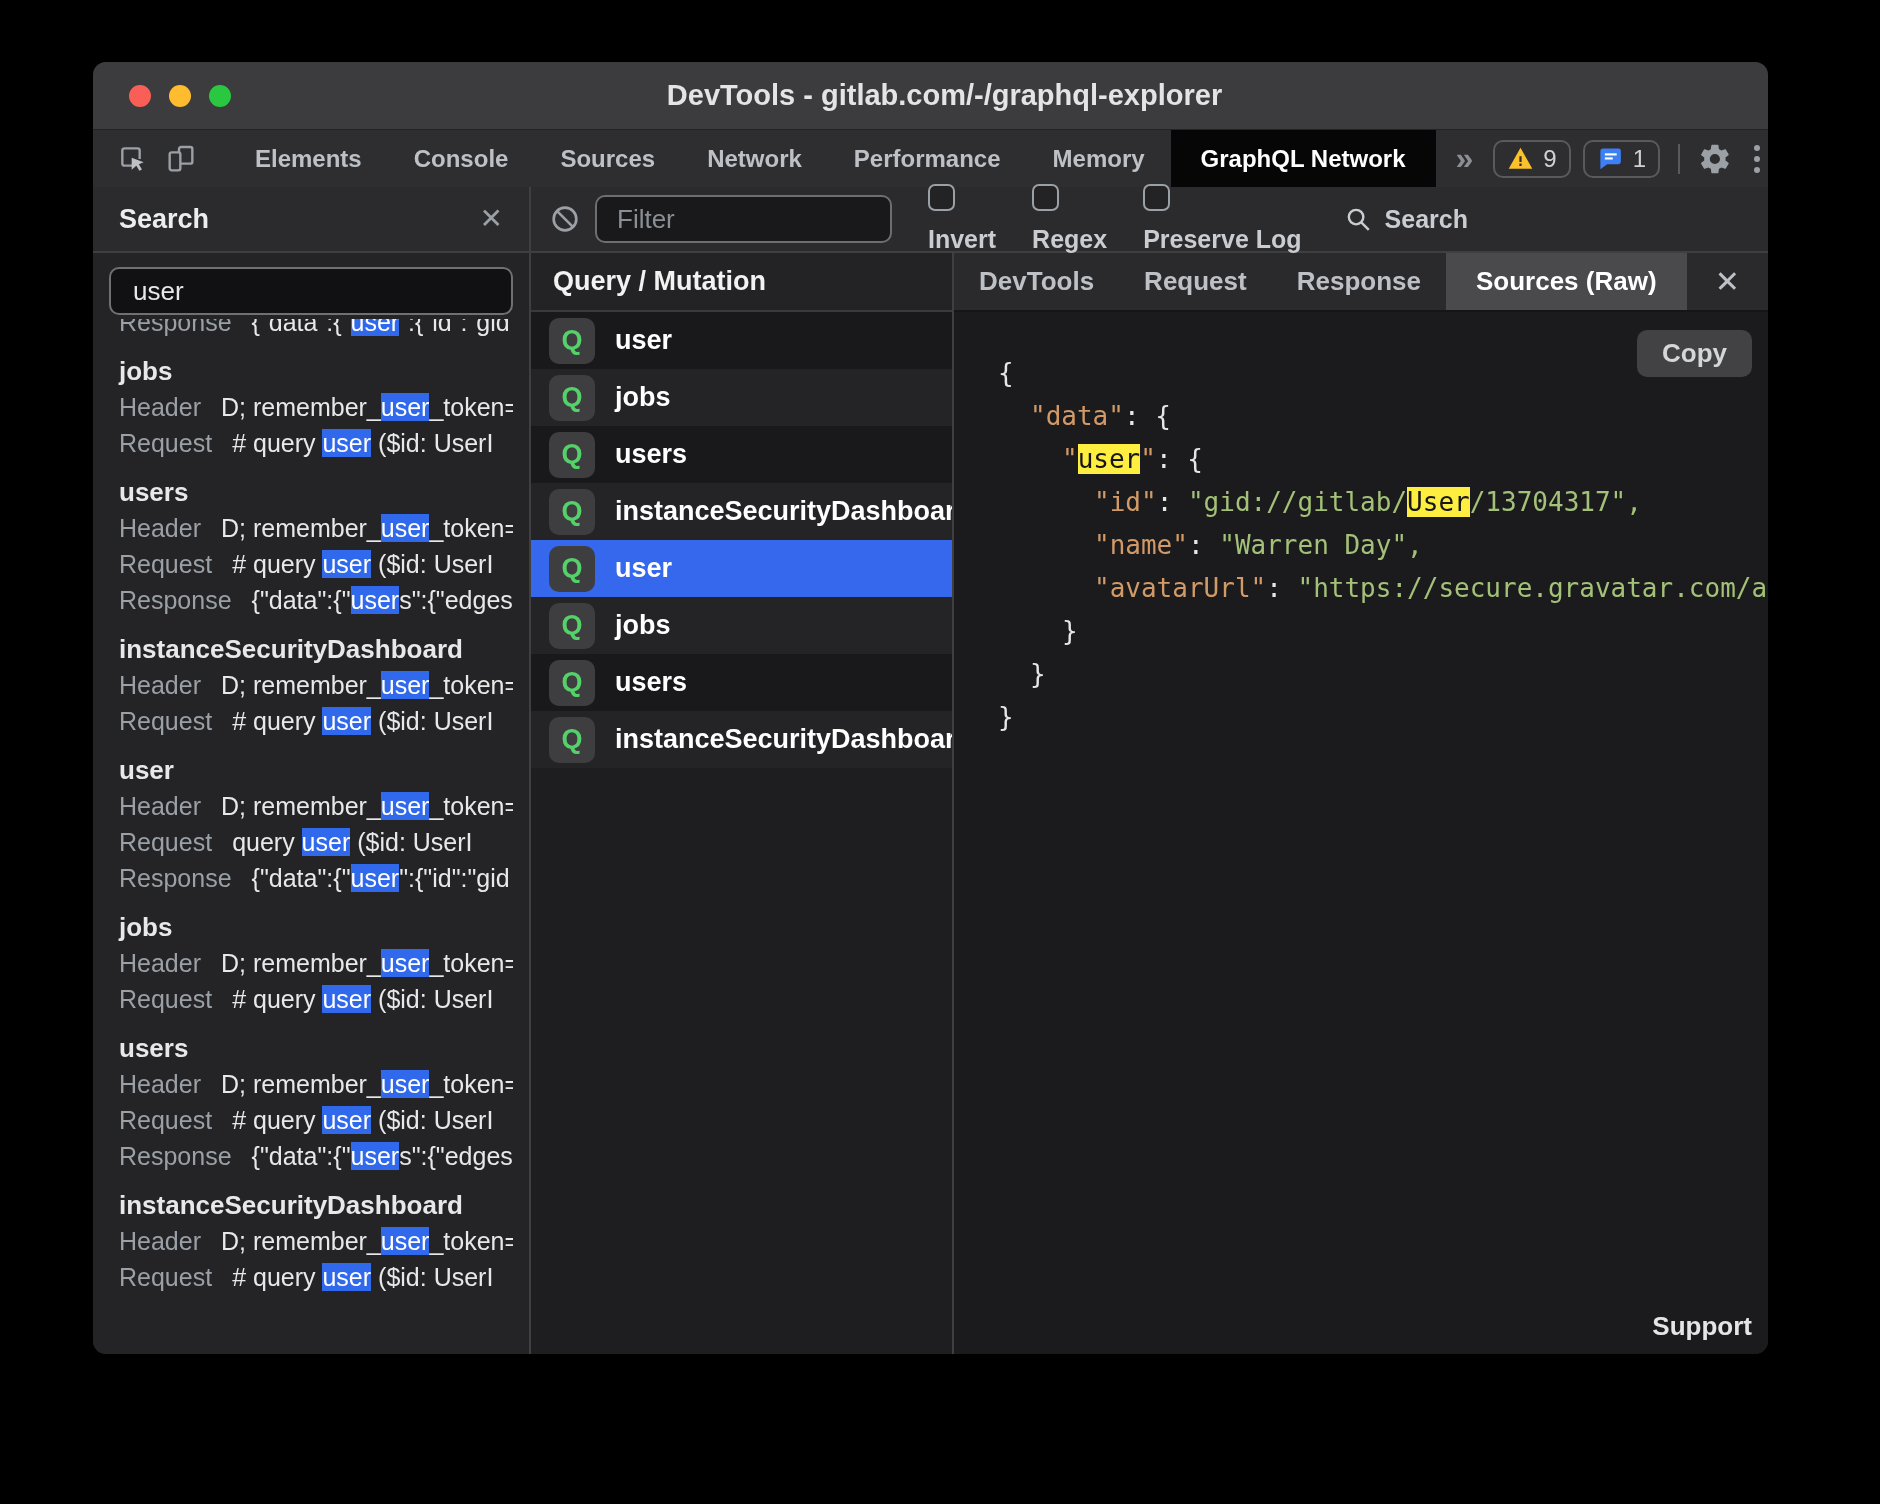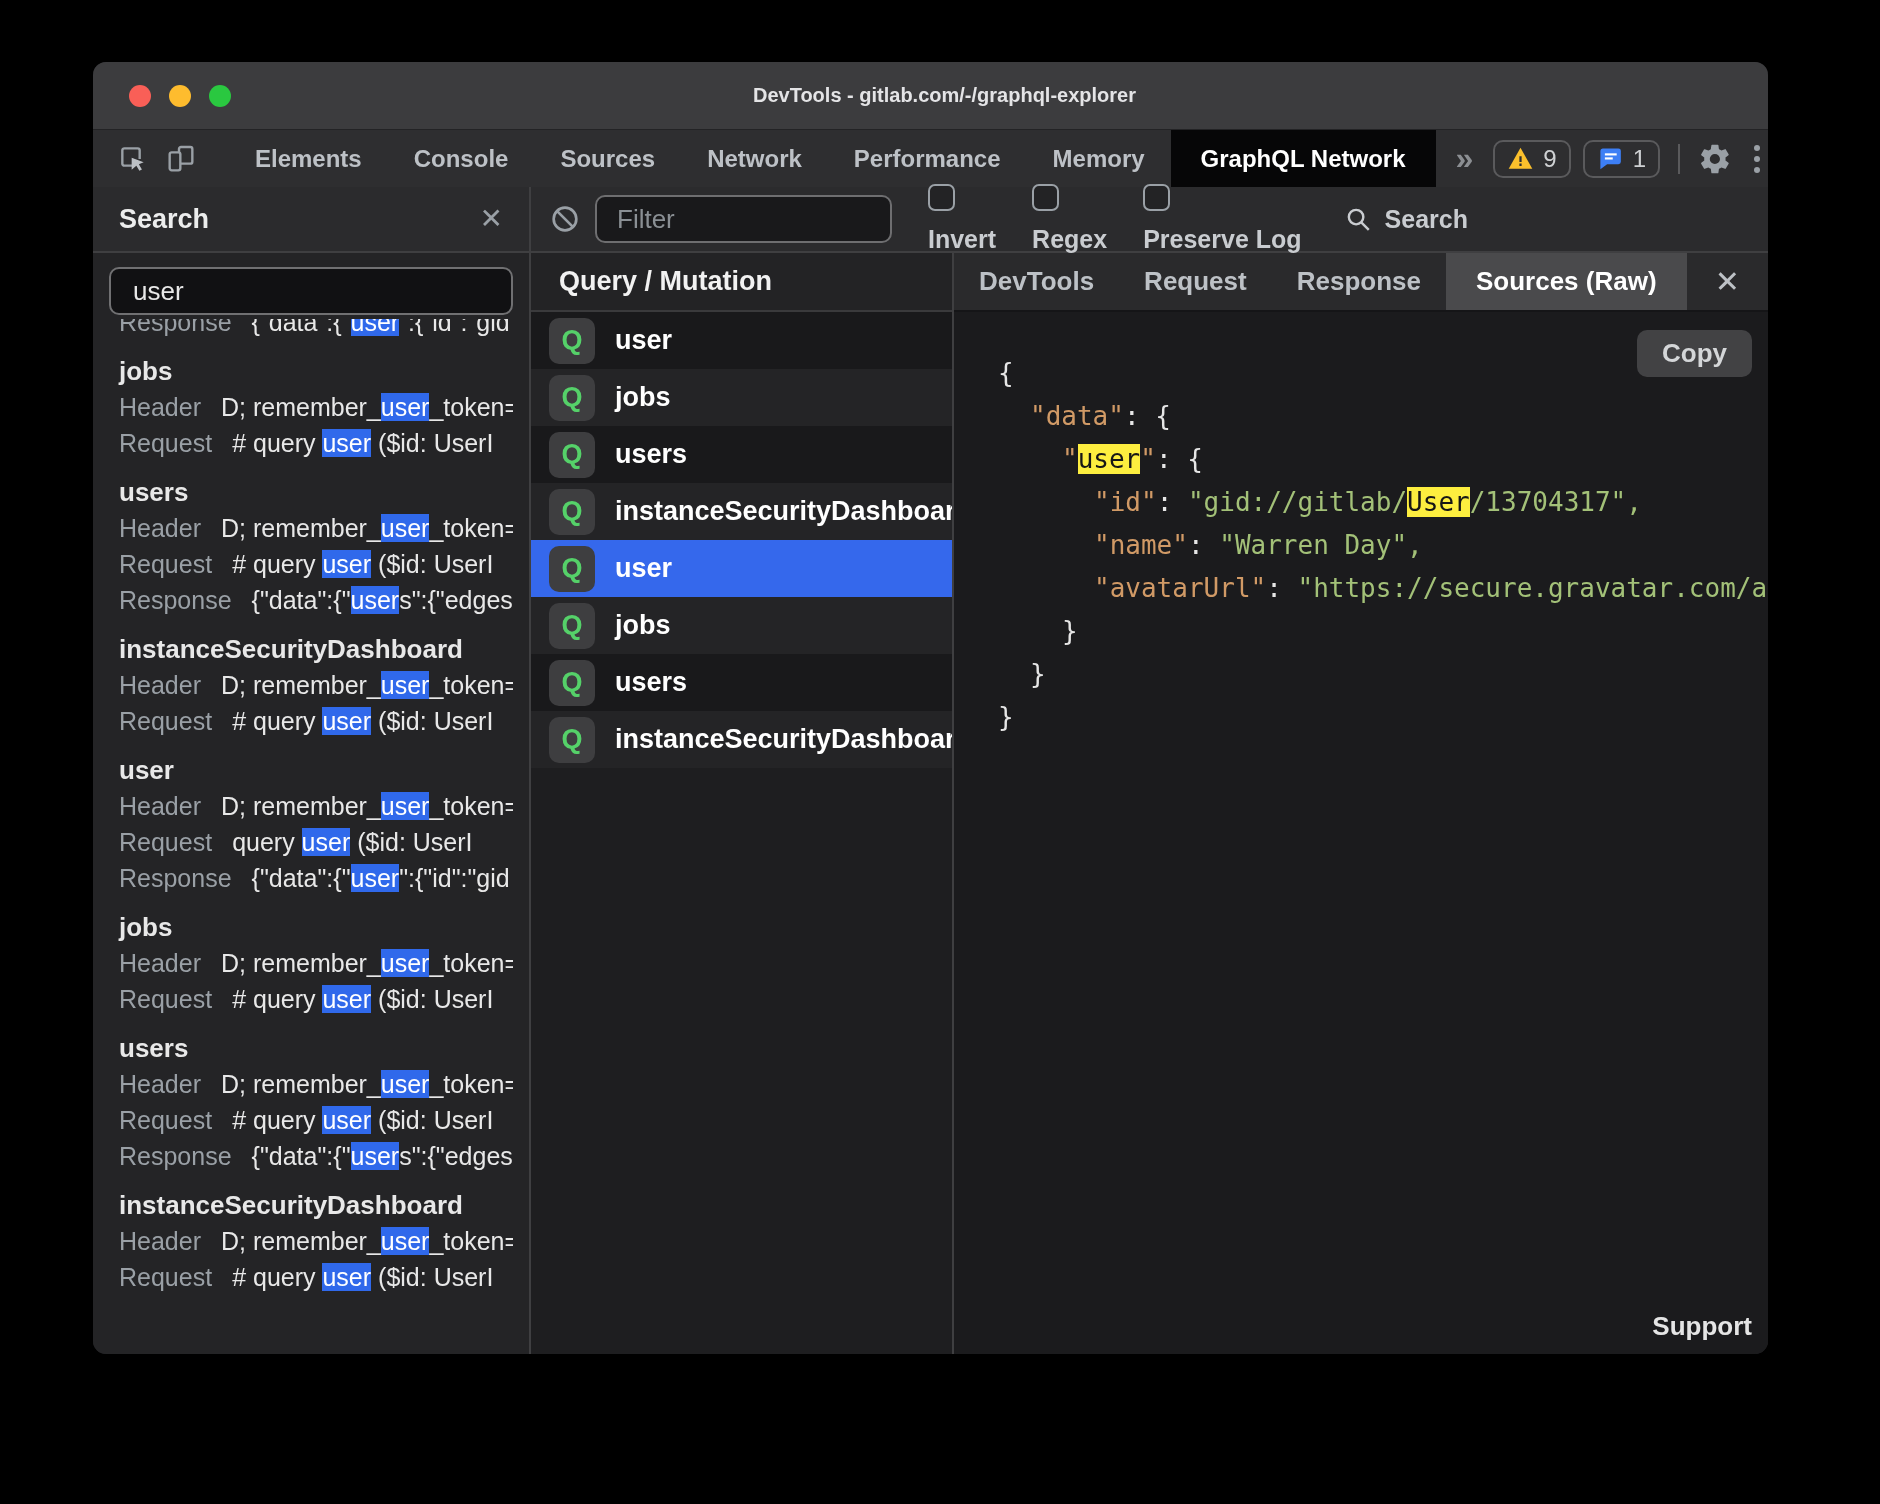--- a/index.html
+++ b/index.html
@@ -6,21 +6,21 @@
   html,body { width:1880px; height:1504px; background:#000; font-family:"Liberation Sans", sans-serif; }
   .window { position:absolute; left:93px; top:62px; width:1675px; height:1292px;
             background:#202022; border-radius:13px; overflow:hidden; display:flex; flex-direction:column; }
 
   
   .titlebar { height:68px; background:#3c3c3e; border-bottom:1px solid #232325; position:relative;
               display:flex; align-items:center; justify-content:center; flex:none; }
   .lights { position:absolute; left:36px; top:0; height:100%; display:flex; align-items:center; gap:18px; }
   .light { width:22px; height:22px; border-radius:50%; }
   .light.red { background:#f95f57; } .light.yellow { background:#febc2e; } .light.green { background:#2ac840; }
-  .win-title { color:#e4e4e6; font-size:20px; font-weight:bold;margin-left:28px; }
+  .win-title { color:#e4e4e6; font-size:29px; font-weight:bold;margin-left:28px; }
 
   
   .tabbar { height:57px; background:#2e2e30; display:flex; align-items:stretch; flex:none; color:#bdc1c6; }
   .tb-icon { align-self:center; margin-left:24px; width:32px; height:32px; flex:none; }
   .tb-icon + .tb-icon { margin-left:16px; }
   .tab-sep { width:2px; height:30px; background:#56565a; align-self:center; margin:0 12px 0 20px; }
   .repeat-contents { display:contents; }
   .tab { display:flex; align-items:center; padding:16px 26px; font-size:24px; font-weight:bold; white-space:nowrap; }
   .tab.selected-tab { background:#060607; color:#fff; padding:0 30px; }
   .chevrons { display:flex; align-items:center; padding:0 20px; font-size:32px; font-weight:bold; color:#8b8e92; }
@@ -45,21 +45,21 @@
                   font-family:"Liberation Sans", sans-serif; }
   .results { flex:1; overflow:hidden; margin-top:4px; }
   .results > :first-child { margin-top:-15px; }
   .sr-row { height:36px; line-height:36px; white-space:nowrap; overflow:hidden; font-size:25px; color:#e8e8e8; padding-left:10px; }
   .sr-section { font-weight:bold; font-size:26px; margin-top:13px; }
   .sr-label { color:#9aa0a6; margin-right:20px; }
   .hl-blue { background:#3069eb; color:#fff; }
 
   .middle { width:423px; flex:none; background:#1e1e20; border-right:2px solid #3f3f41; display:flex; flex-direction:column; min-height:0; }
   .mid-head { height:59px; flex:none; background:#232325; border-bottom:2px solid #3a3a3c;
-              display:flex; align-items:center; padding:0 28px; color:#f2f2f2; font-size:27px; font-weight:bold; }
+              display:flex; align-items:center; padding:0 22px; color:#f2f2f2; font-size:27px; font-weight:bold; }
   .q-list { flex:1; overflow:hidden; }
   .q-row { height:57px; display:flex; align-items:center; gap:20px; padding:0 18px; }
   .q-row:nth-child(odd) { background:#19191b; }
   .q-row:nth-child(even) { background:#242426; }
   .q-row.selected { background:#3568ec; }
   .q-badge { width:46px; height:46px; flex:none; border-radius:10px; background:#3e3e40; color:#55d169;
              font-weight:bold; font-size:27px; display:flex; align-items:center; justify-content:center; }
   .q-label { color:#fff; font-size:27px; font-weight:bold; white-space:nowrap; }
 
   .right-zone { flex:1; display:flex; flex-direction:column; min-width:0; }

